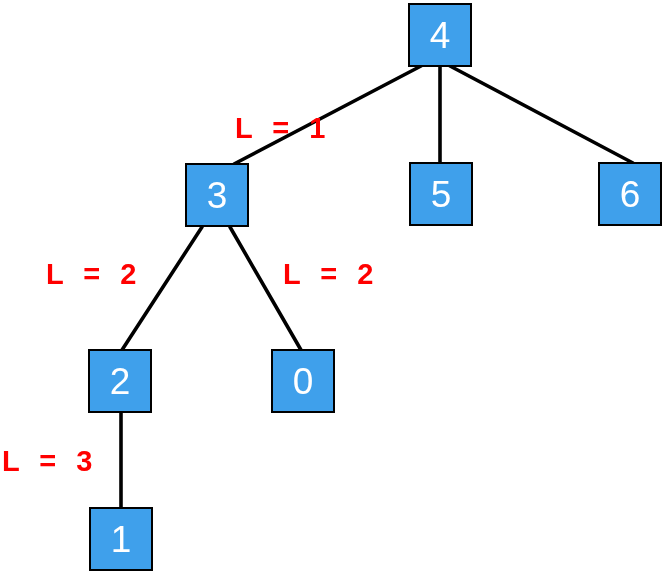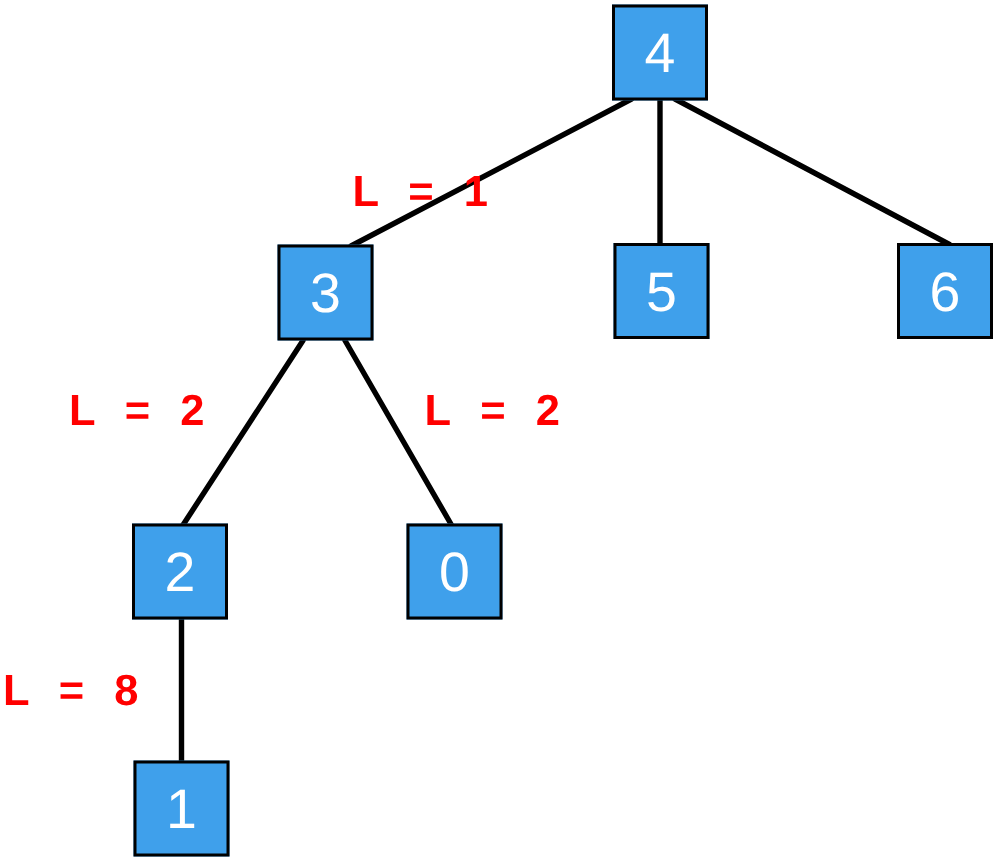--- a/index.html
+++ b/index.html
@@ -95,16 +95,16 @@
   <div class="node" style="left:271px; top:349px;">0</div>
 
   <div class="node" style="left:89px; top:507px;">1</div>
 
   <div class="edge-label" style="left:235px; top:74px;margin-top:40px;">L = 1</div>
 
   <div class="edge-label" style="left:46px; top:260px;">L = 2</div>
 
   <div class="edge-label" style="left:283px; top:260px;">L = 2</div>
 
-  <div class="edge-label" style="left:2px; top:447px;">L = 8</div>
+  <div class="edge-label" style="left:2px; top:447px;">L = 3</div>
 
 
 </div>
 
 </body></html>

